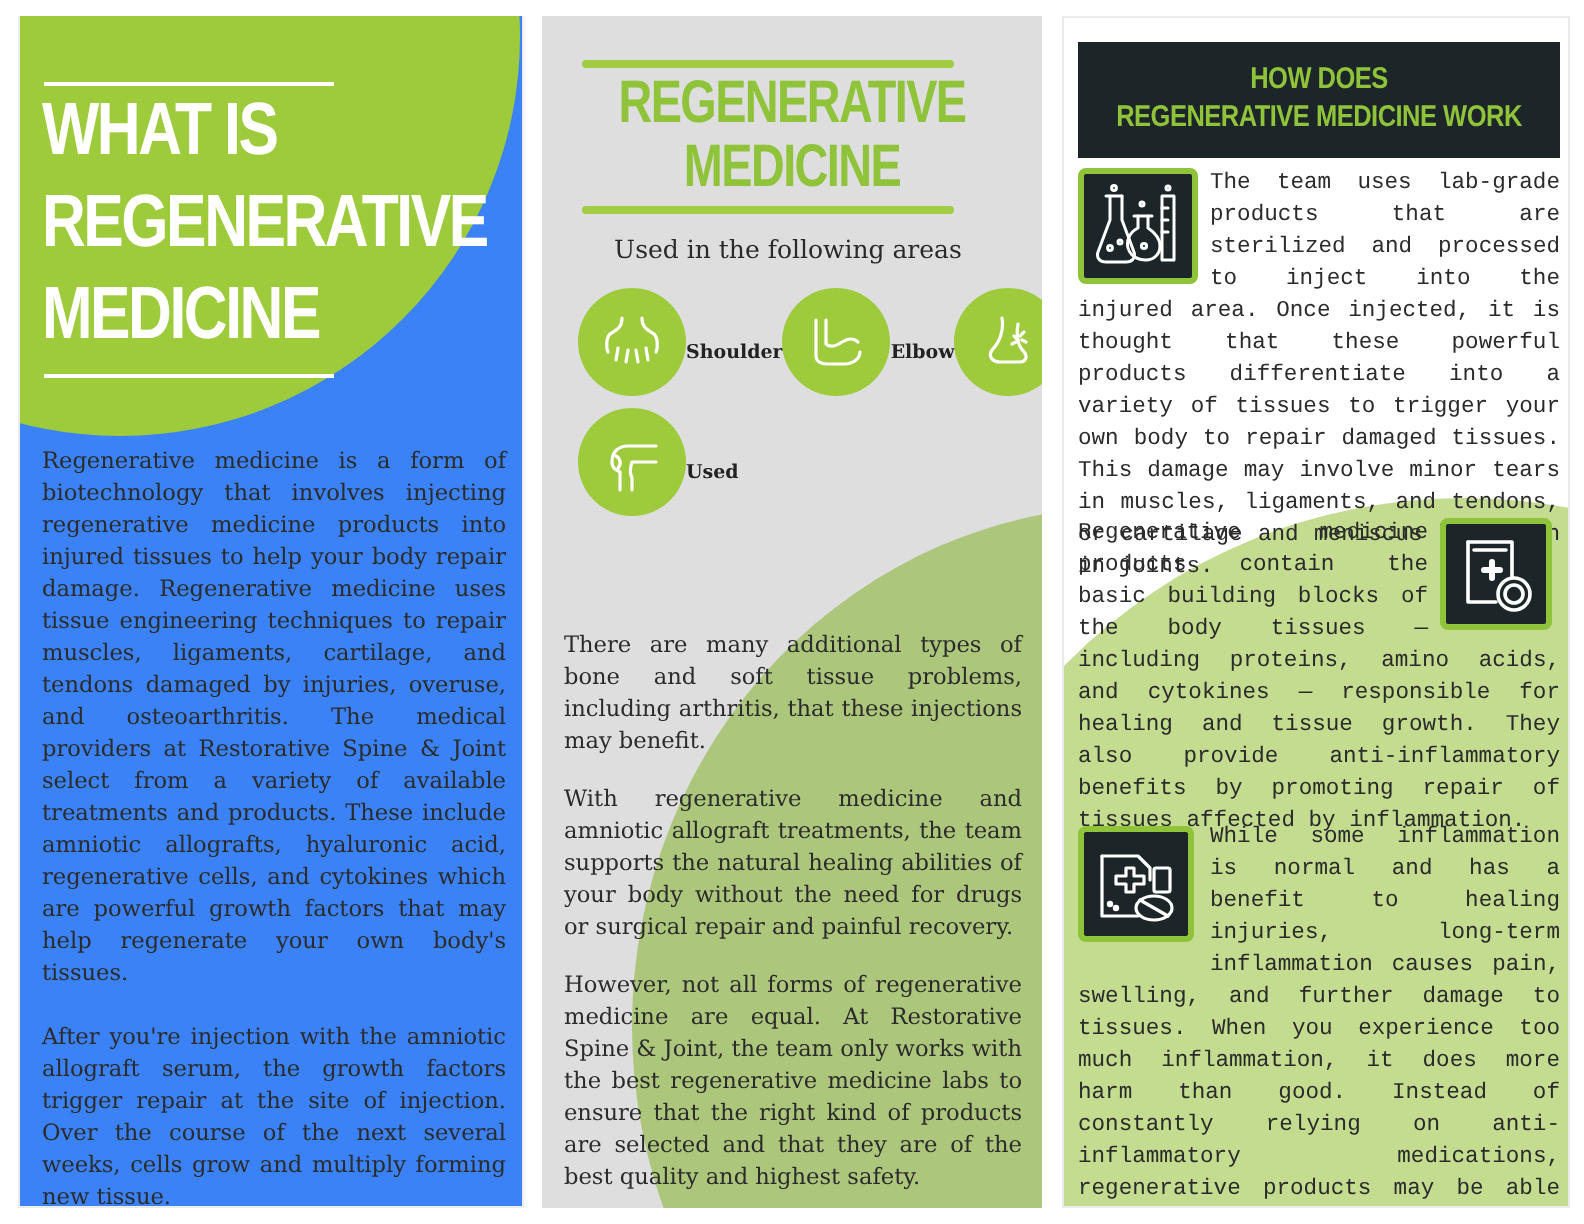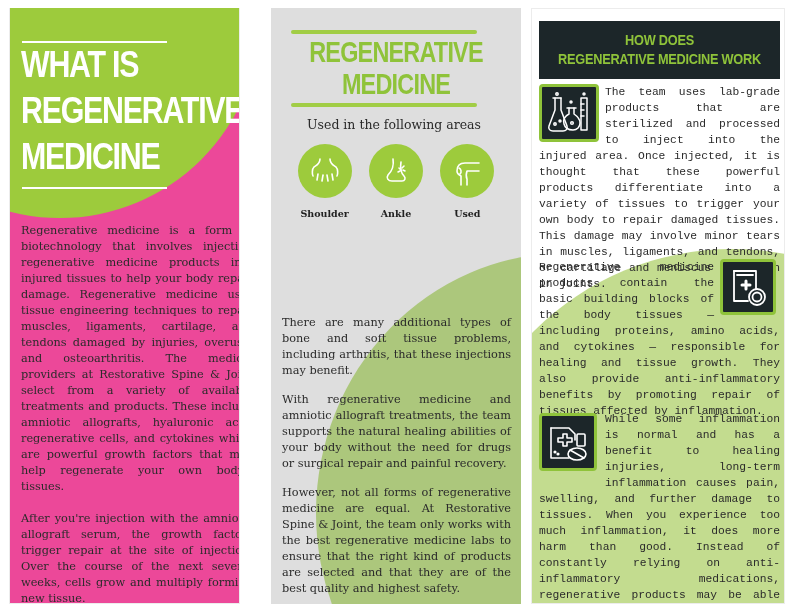--- a/index.html
+++ b/index.html
@@ -1,38 +1,38 @@
 <!DOCTYPE html>
 <html><head>
 <meta charset="utf-8">
 <style>
   * { box-sizing: border-box; margin: 0; padding: 0; }
   html, body { width: 792px; height: 612px; overflow: hidden; background: #ffffff; }
   body { position: relative; font-family: "DejaVu Serif", "Liberation Serif", serif; color: #2a2a2a; }
 
   .panel { position: absolute; top: 8px; height: 596px; overflow: hidden; }
-  #panel-left { left: 9px; width: 231px; background: #ec4899; border: 1px solid #ececec; border-top: none; }
+  #panel-left { left: 9px; width: 253px; background: #3b82f6; border: 1px solid #ececec; border-top: none; }
   #panel-mid { left: 271px; width: 250px; background: #dedede; }
   #panel-right { left: 531px; width: 254px; background: #ffffff; border: 1px solid #ececec; }
 
   
   .left-circle { position: absolute; left: -150px; top: -190px; width: 400px; height: 400px; border-radius: 50%; background: #9dcb3c; }
   .title-rule { position: absolute; left: 12px; width: 145px; height: 2px; background: #ffffff; }
   .left-title { position: absolute; left: 11px; top: 34px; color: #ffffff; font-family: "Liberation Sans", sans-serif; font-weight: 700; font-size: 37px; line-height: 46px; letter-spacing: -1.5px; transform: scaleX(0.82); transform-origin: left top; white-space: nowrap; }
   .left-body { position: absolute; left: 11px; top: 215px; width: 232px; font-size: 11.3px; line-height: 16px; text-align: justify; color: #2b2b2b; }
   .left-body p { margin-bottom: 16px; }
 
   
   .mid-blob { position: absolute; left: 45px; top: 245px; width: 500px; height: 520px; border-radius: 50%; background: #acc77c; }
   .brush { position: absolute; left: 20px; width: 186px; height: 4px; background: #9dcb3c; border-radius: 2px; opacity: 0.95; }
   .mid-title { position: absolute; left: 0; top: 28px; width: 250px; text-align: center; color: #8fc33a; font-family: "Liberation Sans", sans-serif; font-weight: 700; font-size: 30px; line-height: 32px; letter-spacing: -1px; }
   .mid-title span { display: block; transform: scaleX(0.78); }
   .mid-sub { position: absolute; left: 0; top: 109px; width: 246px; text-align: center; font-size: 12.5px; color: #2a2a2a; }
   .area-grid { position: absolute; left: 18px; top: 136px; width: 214px; display: grid; grid-template-columns: repeat(3, 1fr); row-gap: 6px; }
-  .area { display: flex; flex-direction: column; align-items: center; }
+  .area { display: flex; align-items: center; }
   .area-circle { width: 54px; height: 54px; border-radius: 50%; background: #9dcb3c; display: flex; align-items: center; justify-content: center; }
   .area-label { margin-top: 10px; font-size: 9.5px; font-weight: 700; color: #222; }
   .mid-body { position: absolute; left: 11px; top: 307px; width: 229px; font-size: 11.3px; line-height: 16px; text-align: justify; color: #2b2b2b; }
   .mid-body p { margin-bottom: 13px; }
 
   
   .right-blob { position: absolute; left: -80px; top: 240px; width: 560px; height: 560px; border-radius: 50%; background: #c3dc8f; }
   .right-fill { position: absolute; left: 0; top: 395px; width: 254px; height: 210px; background: #c3dc8f; }
   .right-header { position: absolute; left: 7px; top: 12px; width: 241px; height: 58px; background: #1c2629; color: #8fc33a; font-family: "Liberation Sans", sans-serif; font-weight: 700; text-align: center; font-size: 15px; line-height: 19px; padding-top: 9px; }
   .right-header span { display: block; transform: scaleX(0.85); letter-spacing: -0.3px; }
@@ -75,20 +75,29 @@
         <svg width="34" height="34" viewBox="0 0 34 34" fill="none" stroke="#fff" stroke-width="1.6" stroke-linecap="round">
           <path d="M12 5 C12 10 9 11 6 13 C4 15 4 20 5 22"></path>
             <path d="M22 5 C22 10 25 11 28 13 C30 15 30 20 29 22"></path>
           <path d="M10 20 L9 26"></path>
             <path d="M24 20 L25 26"></path>
             <path d="M15 21 L14 27"></path>
             <path d="M19 21 L20 27"></path>
         </svg>
       </div>
       <div class="area-label">Shoulder</div>
+    </div>
+    <div class="area">
+      <div class="area-circle">
+        <svg width="34" height="34" viewBox="0 0 34 34" fill="none" stroke="#fff" stroke-width="1.6" stroke-linecap="round" stroke-linejoin="round">
+          <path d="M7 6 v18 c0 3 3 4 6 4 h8 c5 0 8 -3 8 -6"></path>
+            <path d="M12 6 v12 c2 2 5 1 8 -1 c3 -2 6 -2 8 0"></path>
+        </svg>
+      </div>
+      <div class="area-label">Elbow</div>
     </div>
     <div class="area">
       <div class="area-circle">
         <svg width="34" height="34" viewBox="0 0 34 34" fill="none" stroke="#fff" stroke-width="1.6" stroke-linecap="round" stroke-linejoin="round">
           <path d="M14 5 c1 6 -1 12 -5 16 c-2 3 0 6 4 6 h10 c3 0 4 -3 2 -5 c-3 -3 -4 -8 -3 -14"></path>
           <path d="M20 14 l2 2 M25 12 l-2 2 M19 18 l2 -1 M26 17 l-2 -1"></path>
         </svg>
       </div>
       <div class="area-label">Ankle</div>
     </div>

